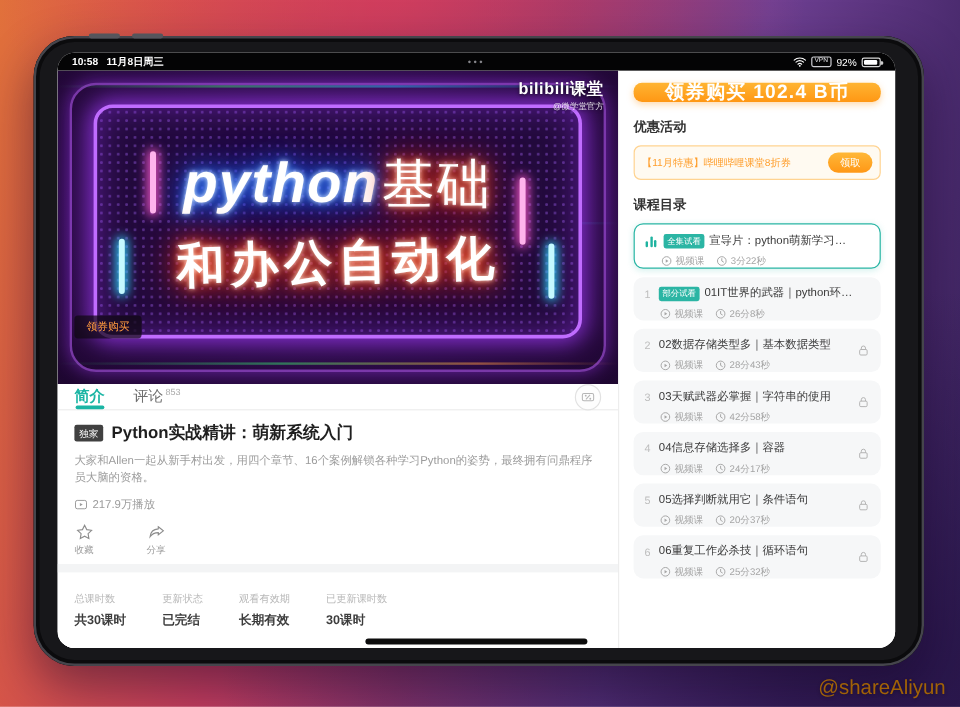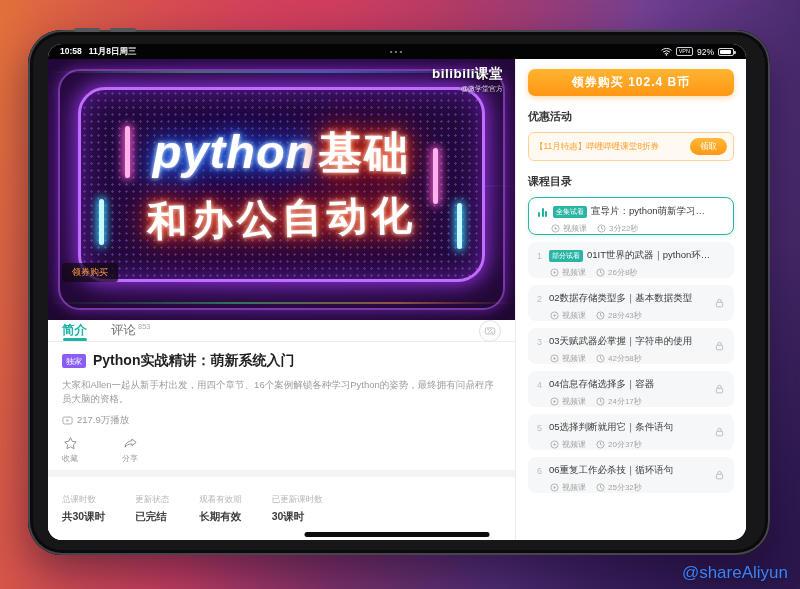--- a/index.html
+++ b/index.html
@@ -35,30 +35,30 @@
   .battery:after { content:""; position:absolute; right:-3px; top:2px; width:2px; height:3px; background:rgba(255,255,255,.8); border-radius:0 1px 1px 0; }
 
   .main { flex:1; display:flex; min-height:0; position:relative; }
   .leftcol { width:467px; flex:none; display:flex; flex-direction:column; background:#fff; }
 
   
   .video { flex:none; height:261px; position:relative; overflow:hidden;
     background: radial-gradient(95% 90% at 50% 45%, #45156c 0%, #2a0b44 55%, #150420 100%); }
   .video-frame { position:absolute; inset:10px; border-radius:22px; border:2px solid rgba(190,95,255,.55);
     box-shadow:0 0 14px rgba(170,60,255,.5); pointer-events:none; }
-  .board { position:absolute; left:30px; right:30px; top:28px; bottom:38px; border-radius:27px;
+  .board { position:absolute; left:30px; right:30px; top:28px; bottom:38px; border-radius:16px;
     border:3px solid #c06cff; background-color:#230a3d;
     background-image:radial-gradient(rgba(155,95,235,.42) 1px, rgba(0,0,0,0) 1.3px);
     background-size:7px 7px;
     box-shadow:0 0 18px 4px rgba(165,60,255,.7), inset 0 0 26px rgba(150,50,240,.5);
     display:flex; flex-direction:column; align-items:center; justify-content:center; }
   .neon-l1 { display:flex; align-items:baseline; gap:3px; }
   .neon-en { font-weight:bold; font-style:italic; font-size:47px; letter-spacing:1px; color:#fff;
     text-shadow:0 0 4px #cfe4ff,0 0 10px #3f8cff,0 0 22px #1f5eff,0 0 36px #1b49ff; }
-  .neon-cn1 { font-weight:bold; font-size:44px; letter-spacing:2px; color:#fff;
+  .neon-cn1 { font-weight:normal; font-size:44px; letter-spacing:2px; color:#fff;
     text-shadow:0 0 4px #ffd9c8,0 0 10px #ff6a3a,0 0 22px #ff2a00,0 0 36px #d92100; }
   .neon-l2 { font-weight:bold; font-size:40px; letter-spacing:5px; color:#fff; margin-top:8px; transform:rotate(-1.5deg);
     text-shadow:0 0 4px #ffd9c8,0 0 10px #ff6a3a,0 0 22px #ff2a00,0 0 36px #d92100; }
   .tube { position:absolute; width:5px; border-radius:3px; }
   .tube.pink { background:#ffb3ec; box-shadow:0 0 9px 2px #ff5ad0; }
   .tube.cyan { background:#c4f9ff; box-shadow:0 0 9px 2px #2fd8ff; }
   .t1 { left:44px; top:36px; height:52px; } .t2 { left:18px; bottom:34px; height:46px; }
   .t3 { right:44px; top:58px; height:56px; } .t4 { right:20px; bottom:30px; height:46px; }
   .glitch { position:absolute; left:0; right:0; height:2px; opacity:.5; pointer-events:none; }
   .g1 { top:12px; background:linear-gradient(90deg,transparent,#35e06a 30%,#25c1ff 60%,transparent); }
@@ -75,40 +75,40 @@
   .tabs { flex:none; height:22px; display:flex; align-items:center; padding:0 14px; border-bottom:1px solid #ededed; }
   .tab-active { position:relative; height:100%; display:flex; align-items:center; color:#1ab5a4; font-weight:700; font-size:12.5px; }
   .tab-active:after { content:""; position:absolute; bottom:0; left:50%; transform:translateX(-50%);
     width:24px; height:3px; border-radius:2px; background:#1ab5a4; }
   .tab { color:#6f6f6f; font-size:12.5px; margin-left:24px; }
   .tab sup { font-size:7.5px; color:#ababab; margin-left:2px; }
   .float-ic { margin-left:auto; width:22px; height:22px; border-radius:50%; border:1px solid #e2e2e2;
     display:flex; align-items:center; justify-content:center; color:#b5b5b5; background:#fdfdfd; }
   .ibody { padding:10px 14px 6px; }
   .trow { display:flex; align-items:center; gap:7px; }
-  .xbadge { background:#8b5cf6; color:#fff; font-size:8px; padding:1.5px 4px; border-radius:2px; flex:none; }
+  .xbadge { background:#404040; color:#fff; font-size:8px; padding:1.5px 4px; border-radius:2px; flex:none; }
   .ctitle { font-size:14px; font-weight:700; color:#1f1f1f; }
   .cdesc { margin-top:8px; font-size:9.5px; color:#9c9c9c; line-height:1.5; }
   .pcount { margin-top:7px; display:flex; align-items:center; gap:4px; color:#9c9c9c; font-size:9.5px; }
   .acts { display:flex; gap:44px; margin-top:9px; }
   .act { display:flex; flex-direction:column; align-items:center; gap:2px; color:#9c9c9c; font-size:8px; }
   .band { flex:none; height:7px; background:#f3f4f5; }
   .sect { padding:9px 14px 8px; }
   .shead { font-size:12px; font-weight:700; color:#242424; }
   .grid { display:flex; gap:30px; margin-top:8px; }
   .glab { font-size:8.5px; color:#b8b8b8; margin-bottom:4px; }
   .gval { font-size:10.5px; font-weight:600; color:#3d3d3d; }
   .homebar { position:absolute; left:50%; bottom:3px; transform:translateX(-50%); width:185px; height:5px;
     border-radius:3px; background:#0d0d0d; z-index:6; }
 
   
   .sidebar { flex:1; min-width:0; border-left:1px solid #ededed; background:#fff; padding:10px 12px 0;
     display:flex; flex-direction:column; overflow:hidden; }
-  .buy { flex:none; height:27px; border-radius:7px; background:linear-gradient(180deg,#ffb432,#ff9714);
-    color:#fff; font-size:12px; font-weight:700; letter-spacing:1px; display:flex; align-items:center;
+  .buy { flex:none; height:16px; border-radius:7px; background:linear-gradient(180deg,#ffb432,#ff9714);
+    color:#fff; font-size:16px; font-weight:700; letter-spacing:1px; display:flex; align-items:center;
     justify-content:center; box-shadow:0 2px 6px rgba(255,150,20,.35); cursor:pointer; }
   .side-head { font-size:11px; font-weight:700; color:#333; margin-top:13px; }
   .coupon { margin-top:8px; display:flex; align-items:center; gap:6px; border:1px solid #ffd391;
     background:#fffaf1; border-radius:6px; padding:5px 6px; }
   .coupon-text { flex:1; min-width:0; font-size:8.5px; color:#ff9e2c; white-space:nowrap; overflow:hidden; text-overflow:ellipsis; }
   .claim { flex:none; background:linear-gradient(180deg,#ffb838,#ff9716); color:#fff; font-size:8.5px;
     padding:2.5px 10px; border-radius:10px; cursor:pointer; }
   .eplist { margin-top:8px; flex:1; min-height:0; }
   .ep-card { background:#f6f7f8; border-radius:8px; padding:7px 9px 0; margin-bottom:7px; position:relative; }
   .ep-card.hl { background:#fff; border:1px solid #28b5a4; box-shadow:0 1px 5px rgba(40,181,164,.18); }
@@ -116,21 +116,21 @@
   .ep-num { font-size:9px; color:#bdbdbd; min-width:8px; flex:none; }
   .ep-eq { display:flex; align-items:flex-end; gap:1.5px; height:10px; flex:none; margin-right:2px; }
   .ep-eq i { width:2px; background:#1fb3a0; border-radius:1px; }
   .ep-eq i:nth-child(1){height:5px;} .ep-eq i:nth-child(2){height:9px;} .ep-eq i:nth-child(3){height:6px;}
   .ep-badge { background:#2bb5a4; color:#fff; font-size:7px; padding:1px 3px; border-radius:2px; flex:none; }
   .ep-title { font-size:9.5px; color:#3a3a3a; font-weight:500; white-space:nowrap; overflow:hidden; text-overflow:ellipsis; }
   .ep-row2 { display:flex; align-items:center; gap:10px; margin-top:5px; margin-left:13px; color:#a5a5a5; font-size:8px; }
   .ep-meta { display:flex; align-items:center; gap:3px; }
   .ep-lock { position:absolute; right:9px; top:50%; transform:translateY(-50%); color:#b3b3b3; line-height:0; }
 
-  .watermark { position:absolute; right:12px; bottom:6px; color:#3b82f6; font-size:17px; font-weight:500;
+  .watermark { position:absolute; right:12px; bottom:6px; color:#a16207; font-size:17px; font-weight:500;
     text-shadow:0 1px 3px rgba(0,0,0,.3); }
   svg { display:block; }
 </style>
 </head>
 <body>
 
 <div class="tablet">
   <span class="side-btn b1"></span>
   <span class="side-btn b2"></span>
 

